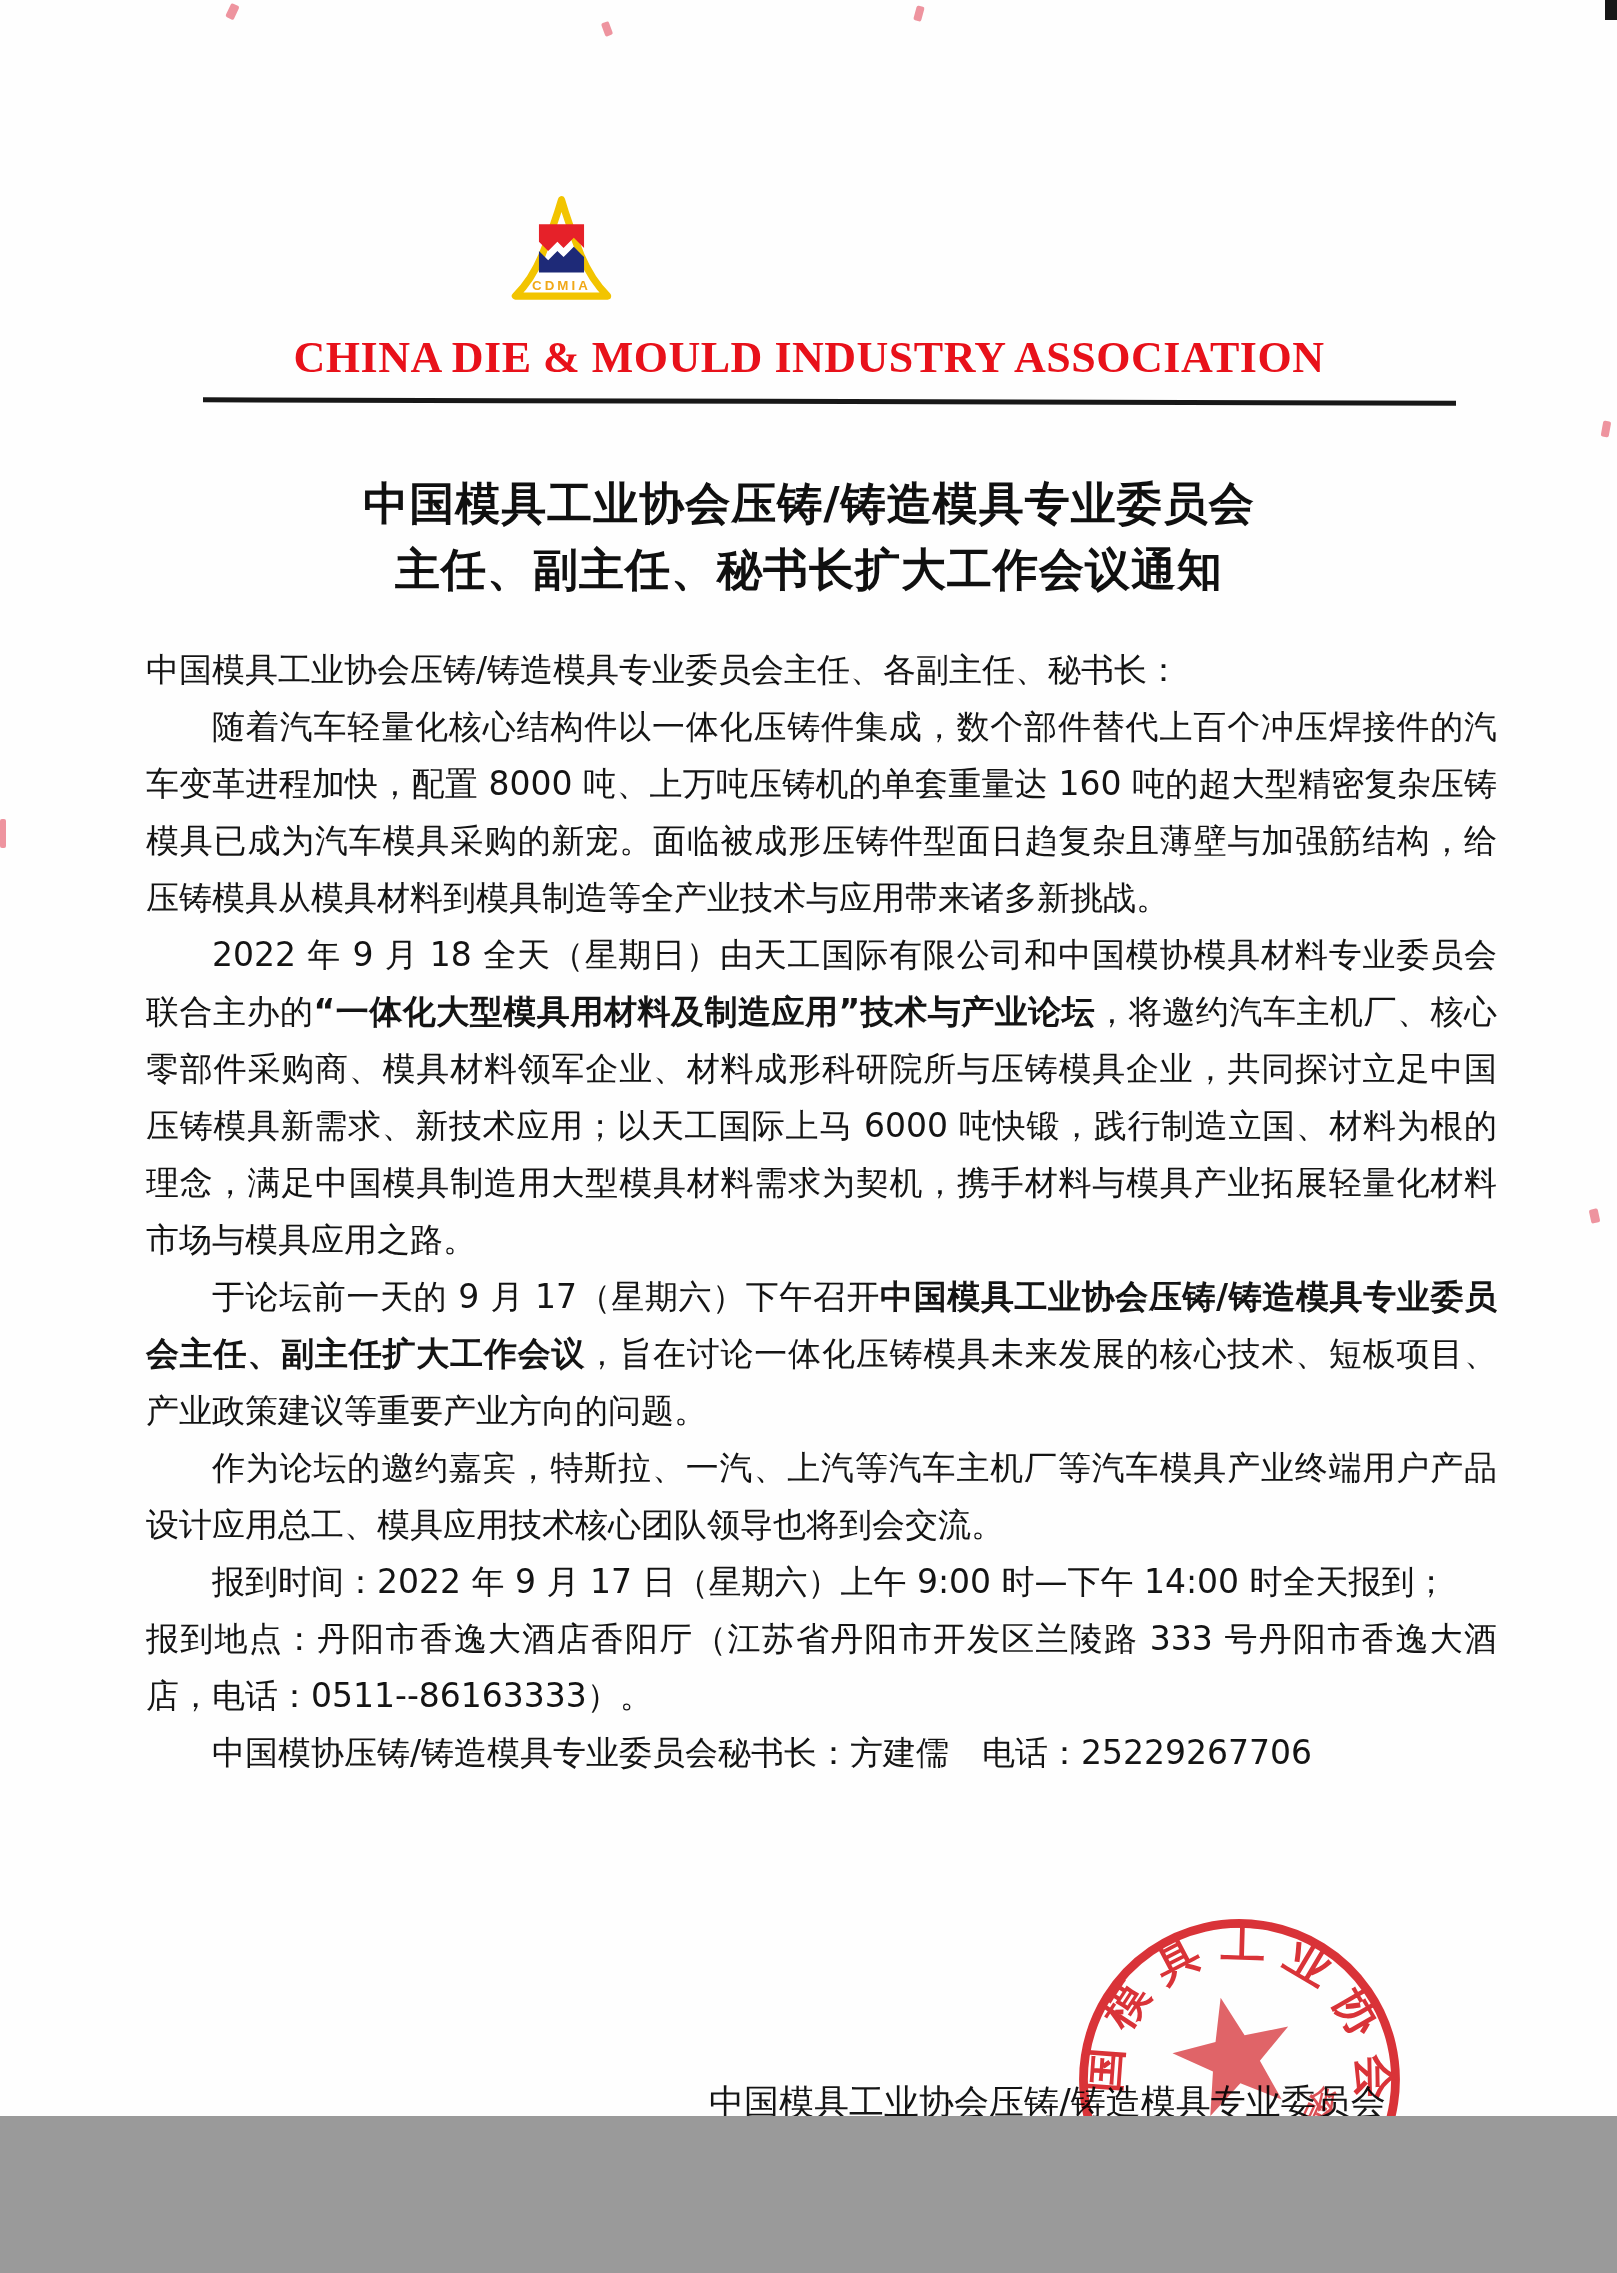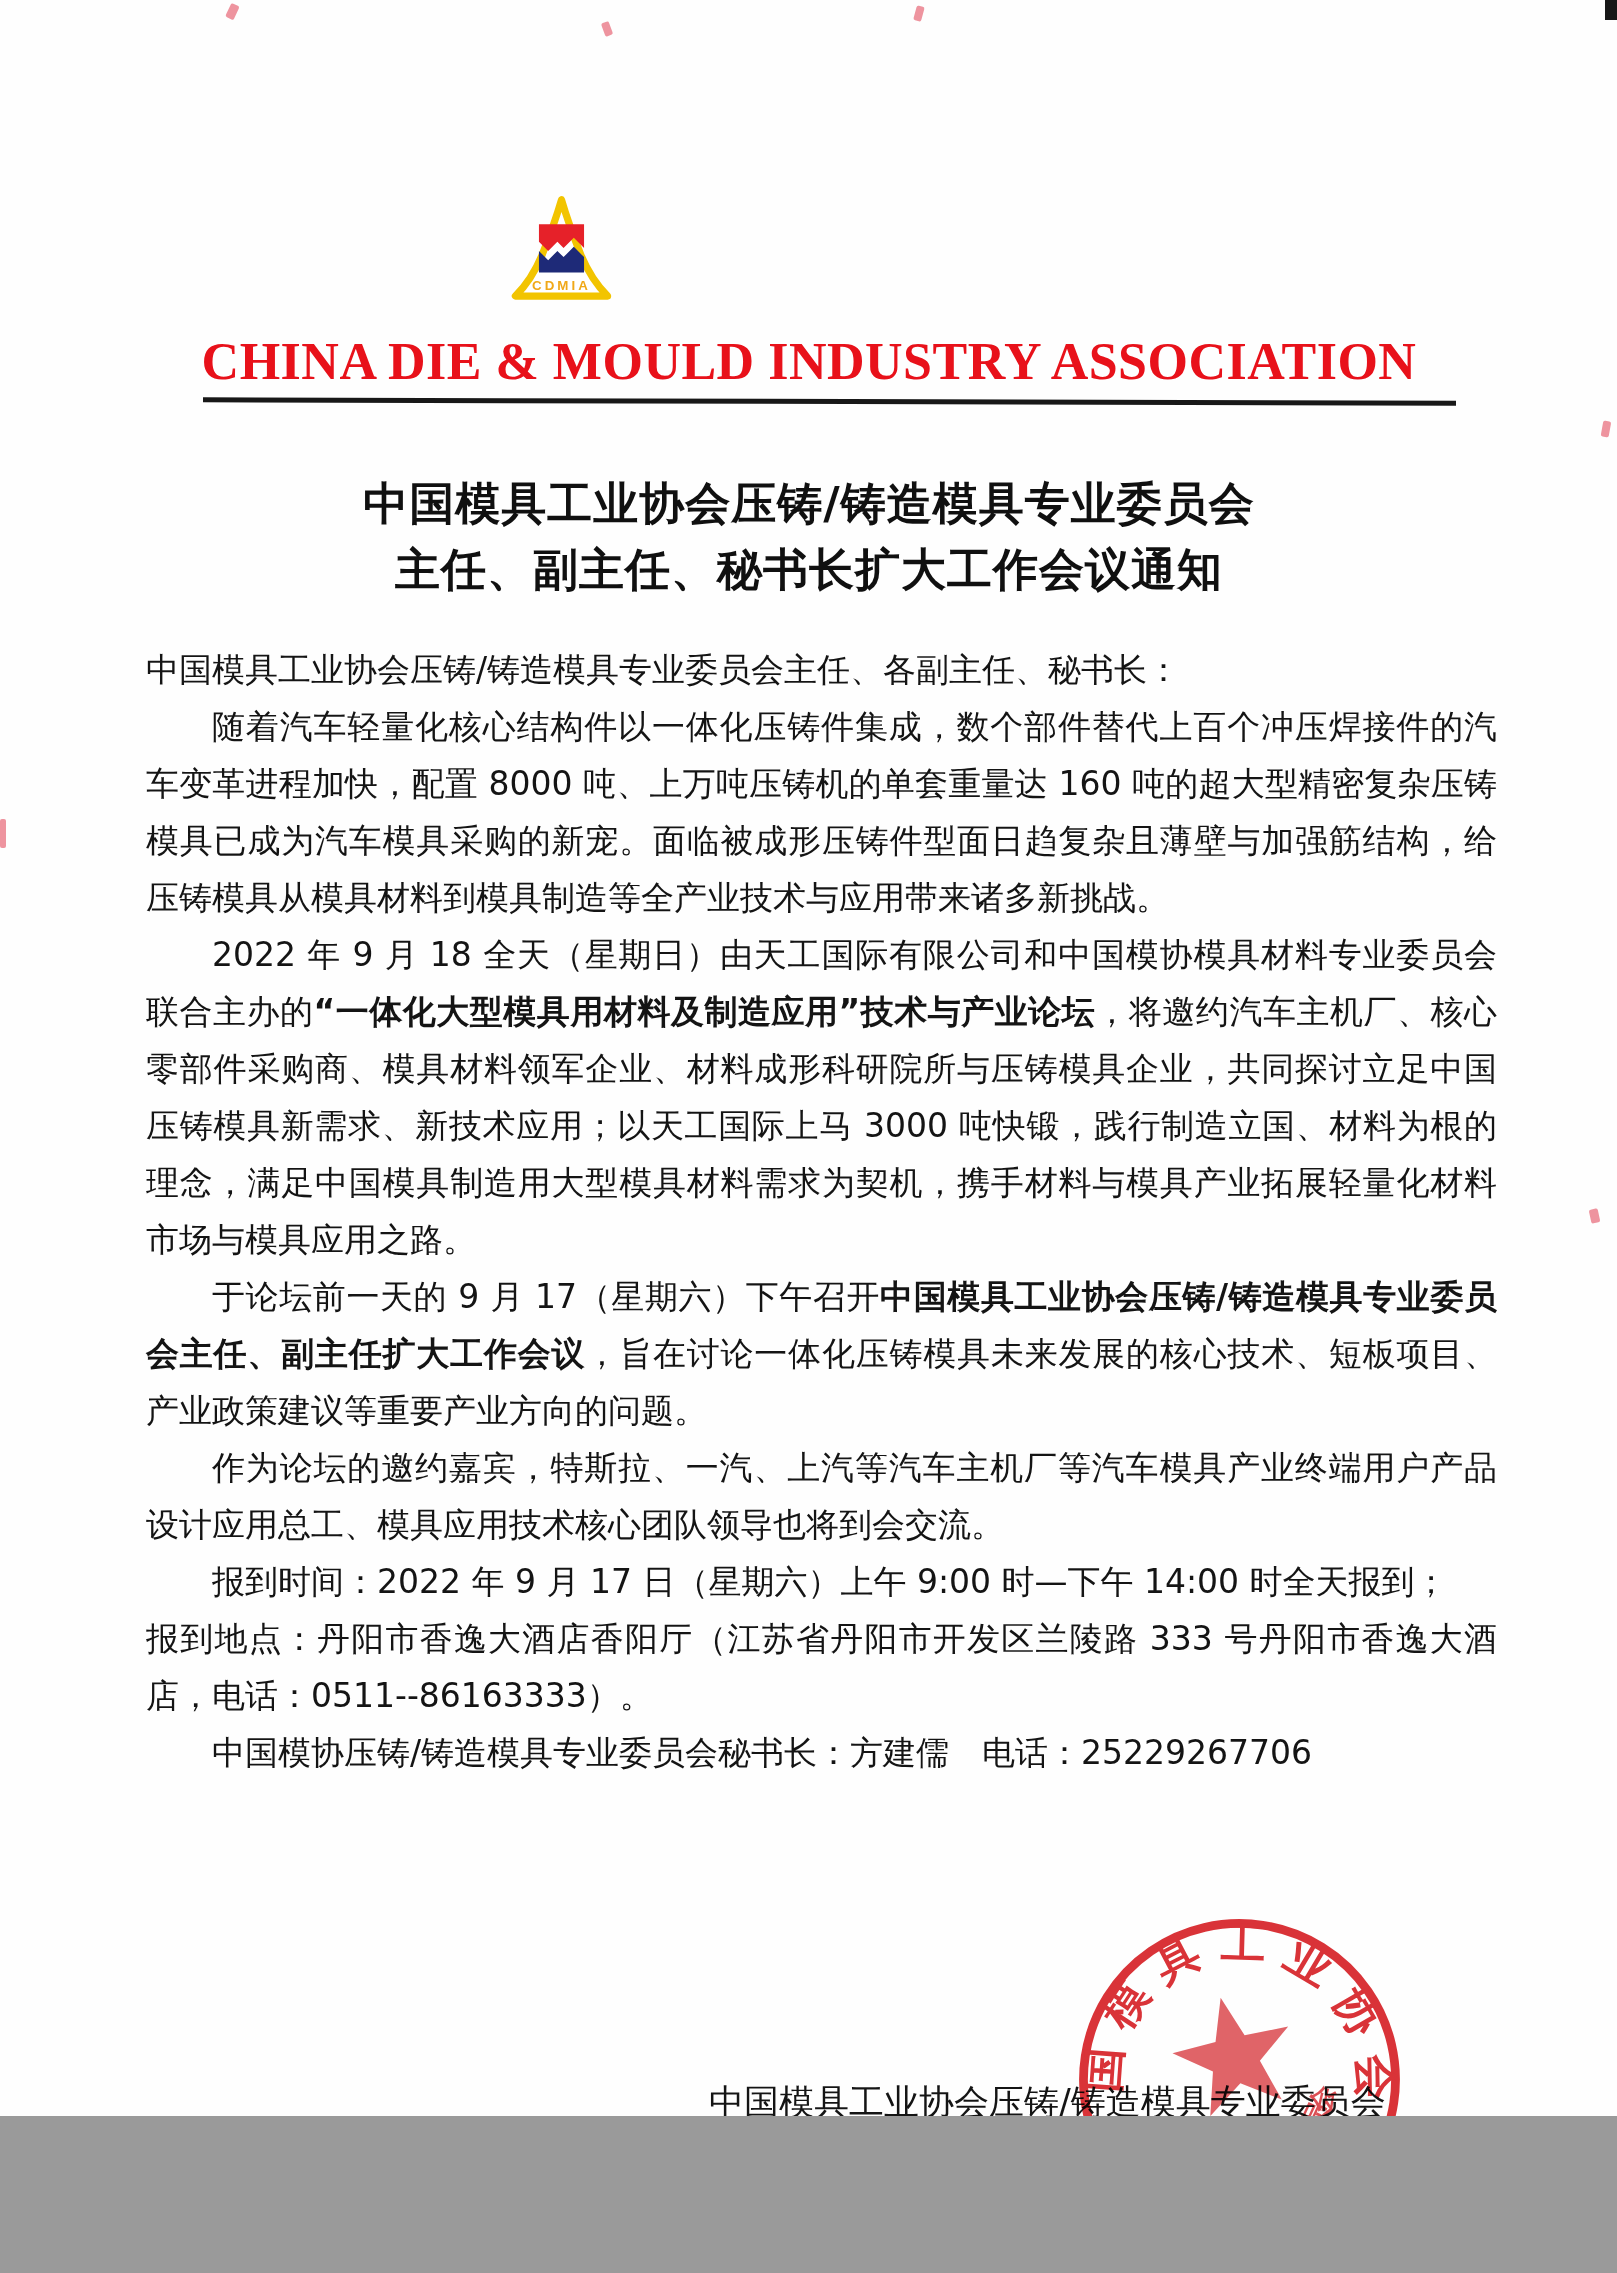--- a/index.html
+++ b/index.html
@@ -17,21 +17,21 @@
   .org-cn{
     position:absolute;left:636px;top:226px;
     font-family:"DejaVu Serif", serif;
     font-weight:bold;font-size:64px;line-height:64px;
     color:#e8111a;letter-spacing:1px;white-space:nowrap;
   }
   .org-en{
     position:absolute;left:0;top:332px;width:100%;
     text-align:center;
     font-family:"Liberation Serif", serif;
-    font-weight:bold;font-size:52px;
+    font-weight:bold;font-size:44px;
     color:#e8111a;letter-spacing:0.5px;white-space:nowrap;
   }
   .head-rule{
     position:absolute;left:203px;top:399px;width:1253px;height:4.9px;
     background:#181818;transform:rotate(0.15deg);
   }
   
   .doc-title{
     position:absolute;left:0;top:471px;width:100%;
     text-align:center;font-weight:bold;font-size:45px;line-height:66px;
@@ -83,21 +83,21 @@
 
   <div class="doc-title">
     <div>中国模具工业协会压铸/铸造模具专业委员会</div>
     <div>主任、副主任、秘书长扩大工作会议通知</div>
   </div>
 
   <div class="body-text">
     <p class="no-indent">中国模具工业协会压铸/铸造模具专业委员会主任、各副主任、秘书长：</p>
     <p>随着汽车轻量化核心结构件以一体化压铸件集成，数个部件替代上百个冲压焊接件的汽车变革进程加快，配置 8000 吨、上万吨压铸机的单套重量达 160 吨的超大型精密复杂压铸模具已成为汽车模具采购的新宠。面临被成形压铸件型面日趋复杂且薄壁与加强筋结构，给压铸模具从模具材料到模具制造等全产业技术与应用带来诸多新挑战。</p>
     <p>
-      <span>2022 年 9 月 18 全天（星期日）由天工国际有限公司和中国模协模具材料专业委员会联合主办的</span><b>“一体化大型模具用材料及制造应用”技术与产业论坛</b><span>，将邀约汽车主机厂、核心零部件采购商、模具材料领军企业、材料成形科研院所与压铸模具企业，共同探讨立足中国压铸模具新需求、新技术应用；以天工国际上马 3000 吨快锻，践行制造立国、材料为根的理念，满足中国模具制造用大型模具材料需求为契机，携手材料与模具产业拓展轻量化材料市场与模具应用之路。</span>
+      <span>2022 年 9 月 18 全天（星期日）由天工国际有限公司和中国模协模具材料专业委员会联合主办的</span><b>“一体化大型模具用材料及制造应用”技术与产业论坛</b><span>，将邀约汽车主机厂、核心零部件采购商、模具材料领军企业、材料成形科研院所与压铸模具企业，共同探讨立足中国压铸模具新需求、新技术应用；以天工国际上马 6000 吨快锻，践行制造立国、材料为根的理念，满足中国模具制造用大型模具材料需求为契机，携手材料与模具产业拓展轻量化材料市场与模具应用之路。</span>
     </p>
     <p>
       <span>于论坛前一天的 9 月 17（星期六）下午召开</span><b>中国模具工业协会压铸/铸造模具专业委员会主任、副主任扩大工作会议</b><span>，旨在讨论一体化压铸模具未来发展的核心技术、短板项目、产业政策建议等重要产业方向的问题。</span>
     </p>
     <p>作为论坛的邀约嘉宾，特斯拉、一汽、上汽等汽车主机厂等汽车模具产业终端用户产品设计应用总工、模具应用技术核心团队领导也将到会交流。</p>
     <p>报到时间：2022 年 9 月 17 日（星期六）上午 9:00 时—下午 14:00 时全天报到；</p>
     <p class="no-indent">报到地点：丹阳市香逸大酒店香阳厅（江苏省丹阳市开发区兰陵路 333 号丹阳市香逸大酒店，电话：0511--86163333）。</p>
     <p>中国模协压铸/铸造模具专业委员会秘书长：方建儒　电话：25229267706</p>
   </div>
 

